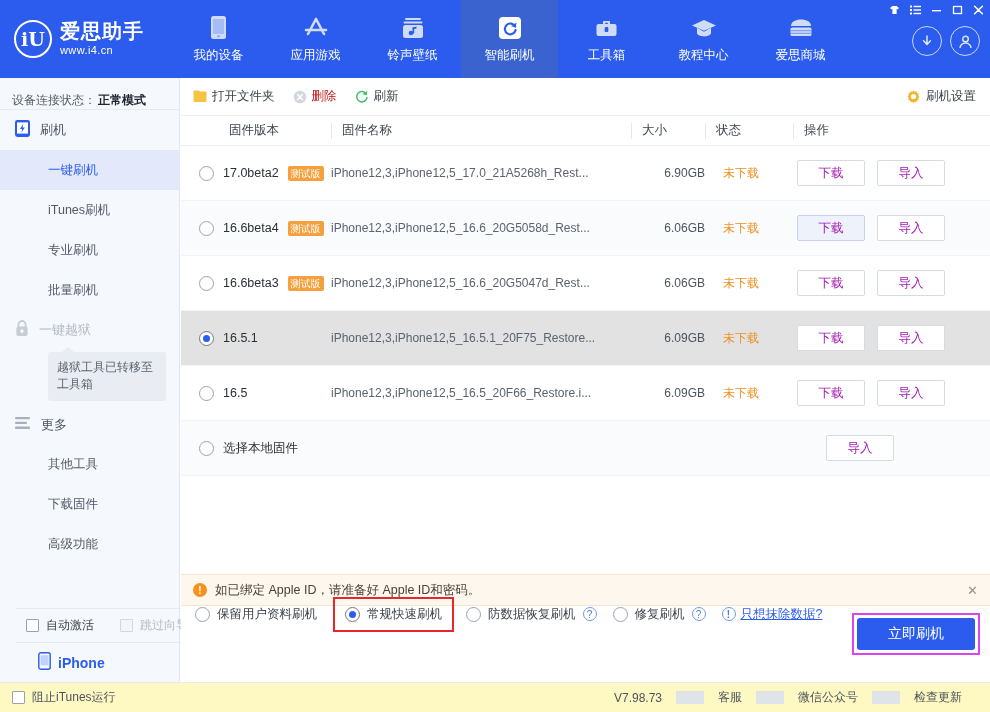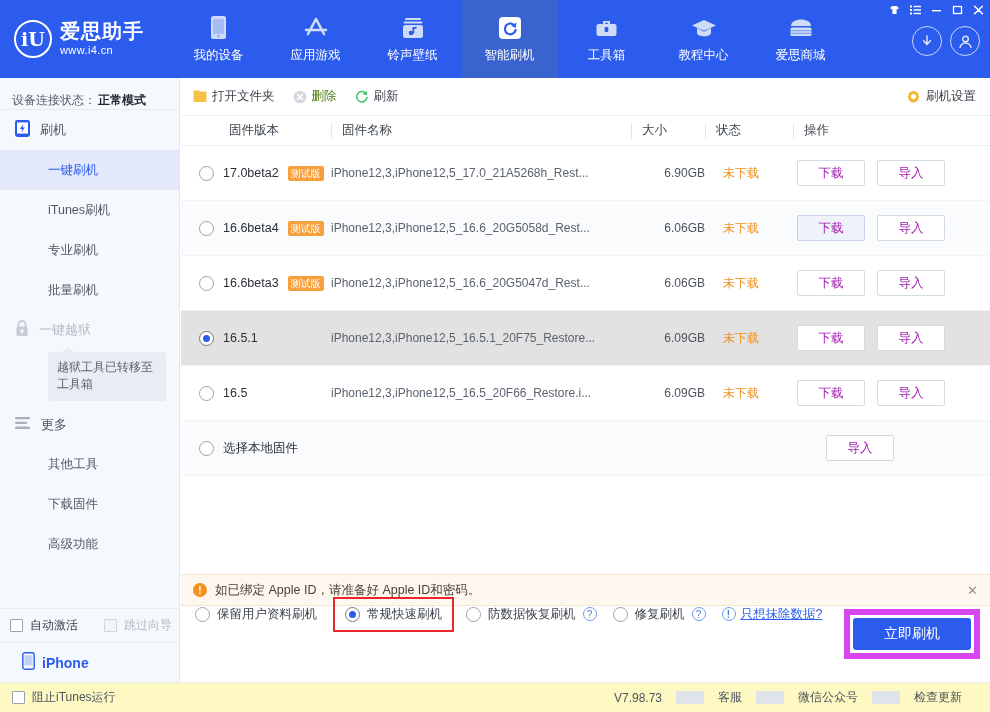--- a/index.html
+++ b/index.html
@@ -97,21 +97,21 @@
     color: #5b6370; font-size: 12px; border-radius: 3px;
     padding: 7px 9px; line-height: 1.45; position: relative;
     width: 118px;
   }
   .tooltip-box:before {
     content: ""; position: absolute; top: -5px; left: 14px;
     border-left: 6px solid transparent; border-right: 6px solid transparent;
     border-bottom: 5px solid #e9edf3;
   }
   .sidebar-foot {
-    position: absolute; left: 0; bottom: 0; width: 180px;
+    position: absolute; left: 16px; bottom: 0; width: 180px;
   }
   .chkrow {
     height: 34px; display: flex; align-items: center; gap: 7px;
     padding-left: 10px; border-top: 1px solid #e6eaf1;
     font-size: 12px; color: #3d444f;
   }
   .chkrow .sep { width: 12px; }
   .chkrow .dim { color: #b4bac4; text-align: center; }
   .cbox {
     width: 13px; height: 13px; border: 1px solid #9aa2ae;
@@ -130,21 +130,21 @@
     width: 809px; height: 604px; background: #fff;
   }
   .toolbar {
     height: 38px; display: flex; align-items: center;
     padding: 0 14px 0 12px; border-bottom: 1px solid #eceff4;
   }
   .tb-btn {
     display: flex; align-items: center; gap: 5px;
     margin-right: 18px; font-size: 12.5px; color: #3d444f; cursor: pointer;
   }
-  .tb-btn.disabled { color: #4d7c0f; cursor: default; }
+  .tb-btn.disabled { color: #b91c1c; cursor: default; }
   .tb-spacer { flex: 1; }
 
   .thead {
     height: 30px; display: flex; align-items: center;
     font-size: 12.5px; color: #3d444f;
     border-bottom: 1px solid #eceff4;
   }
   .th { display: flex; align-items: center; height: 16px; }
   .th.div { border-left: 1px solid #e3e7ed; padding-left: 10px; }
 
@@ -217,21 +217,21 @@
     cursor: pointer;
   }
   .emark {
     width: 14px; height: 14px; border-radius: 50%;
     border: 1.2px solid #6f9be8; color: #4a7fd4; font-size: 10px; font-weight: bold;
     display: flex; align-items: center; justify-content: center; flex: none;
   }
   .erase-link { color: #2b5ced; text-decoration: underline; font-size: 12.5px; cursor: pointer; }
   .flash-wrap {
     margin-left: auto; margin-right: 10px;
-    border: 6px solid #d946ef; padding: 3px; display: flex; margin-top: 40px;
+    border: 2px solid #d946ef; padding: 3px; display: flex; margin-top: 40px;
   }
   .flash-btn {
     width: 118px; height: 32px; background: #2b5ced; color: #fff;
     border: none; border-radius: 3px; font-size: 14px; cursor: pointer;
     display: flex; align-items: center; justify-content: center;
     font-family: "Liberation Sans", sans-serif;
   }
 
   
   .statusbar {

